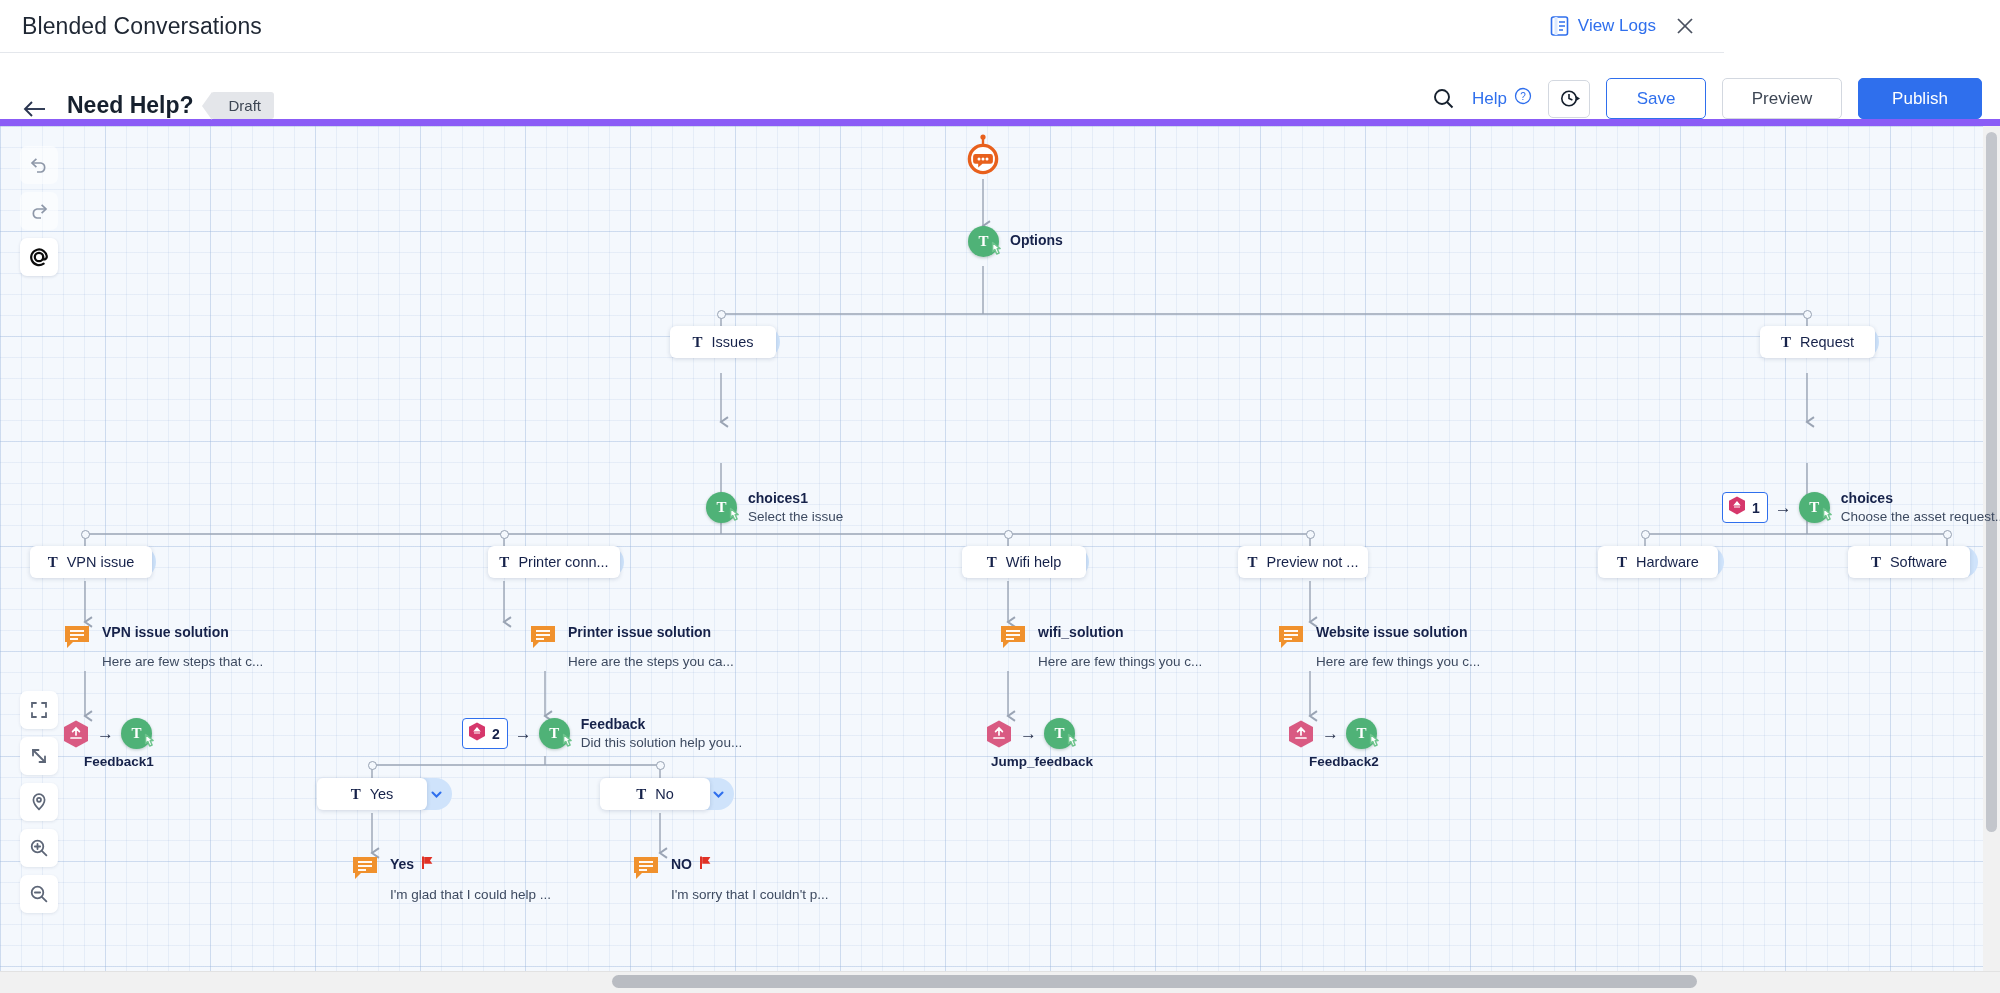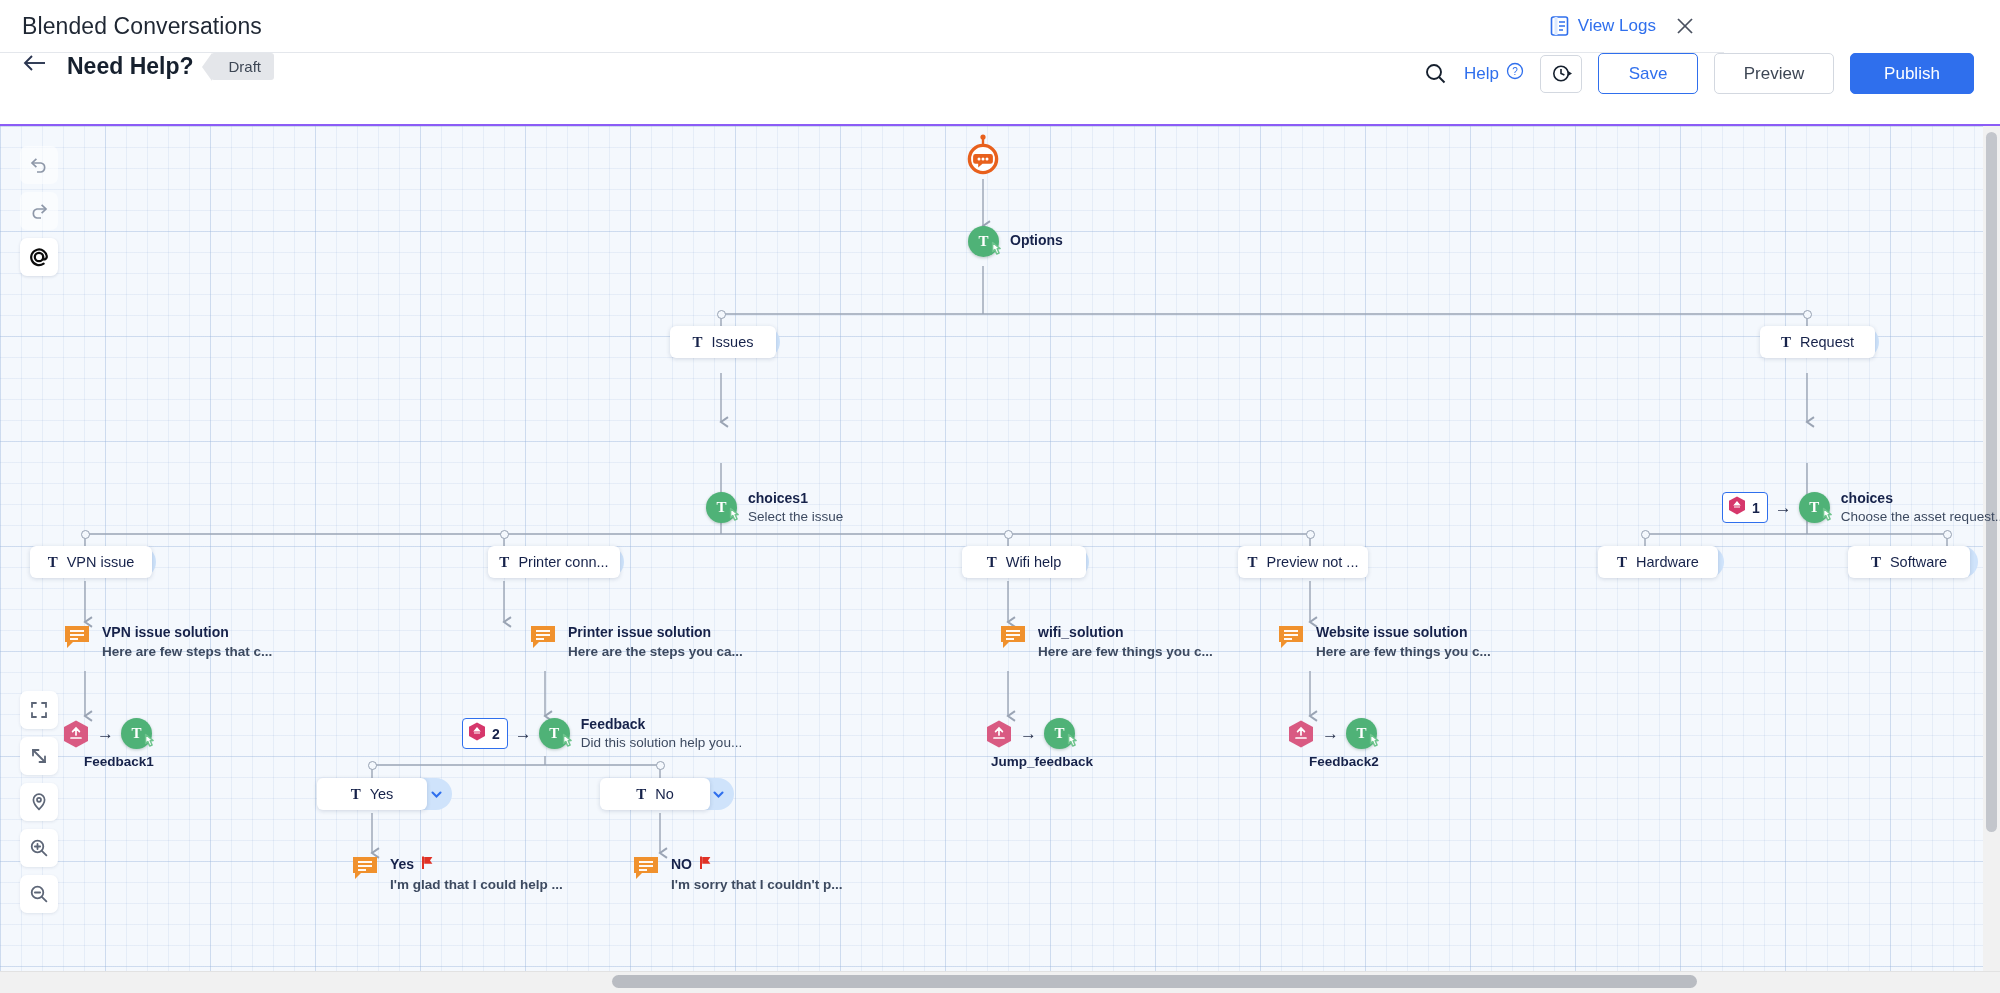--- a/index.html
+++ b/index.html
@@ -33,35 +33,35 @@
 
   
   .top-nub {
     position:absolute; left:1443px; top:0; width:172px; height:6px;
     background:#d9d9d9; border-radius:0 0 3px 3px;
   }
 
   
   .subheader {
     position:absolute; left:0; top:53px; width:2000px; height:73px;
-    background:#fff; border-bottom:2px solid #8b5cf6;
-    display:flex; align-items:flex-start;
+    background:#fff; border-bottom:7px solid #8b5cf6;
+    display:flex; align-items:flex-end;
   }
   .back-arrow { margin-left:22px; cursor:pointer; display:flex; align-items:center; }
   .flow-name { margin-left:19px; font-size:23px; font-weight:bold; color:#16202e; }
   .draft-badge {
     margin-left:17px; position:relative; background:#e4e6ea; color:#3d4654;
     font-size:15px; padding:5px 13px 5px 18px; border-radius:3px;
   }
   .draft-badge:before{
     content:""; position:absolute; left:-9px; top:0; width:0; height:0;
     border-top:14px solid transparent; border-bottom:14px solid transparent;
     border-right:10px solid #e4e6ea;
   }
-  .sub-right { margin-left:auto; display:flex; align-items:center; gap:16px; padding-right:26px; }
+  .sub-right { margin-left:auto; display:flex; align-items:center; gap:16px; padding-right:18px; }
   .icon-btn { cursor:pointer; display:flex; align-items:center; justify-content:center; }
   .help-link { display:flex; align-items:center; gap:7px; color:#2f6fed; font-size:17px; cursor:pointer; }
   .hist-btn {
     width:42px; height:38px; border:1px solid #d3d8e0; border-radius:5px;
     display:flex; align-items:center; justify-content:center; cursor:pointer; background:#fff;
   }
   .btn {
     height:41px; border-radius:5px; font-size:17px; cursor:pointer;
     display:flex; align-items:center; justify-content:center; background:#fff;
   }
@@ -125,21 +125,21 @@
   .gnode .meta { position:absolute; left:42px; top:-2px; white-space:nowrap; }
   .gnode .meta .ttl { font-size:14px; font-weight:bold; color:#16224a; line-height:17px; }
   .gnode .meta .sub { font-size:13.5px; color:#3d4a60; line-height:17px; margin-top:1px; }
   .gnode .meta.single { top:6px; }
 
   
   .msg { position:absolute; display:flex; align-items:flex-start; z-index:3; }
   .msg .bubble { width:26px; height:26px; position:relative; flex:0 0 auto; }
   .msg .meta { margin-left:12px; white-space:nowrap; }
   .msg .ttl { font-size:14px; font-weight:bold; color:#16224a; line-height:17px; display:flex; align-items:center; gap:7px;text-align:center; }
-  .msg .sub { font-size:13.5px; color:#3d4a60; line-height:17px; margin-top:2px;font-weight:bold; }
+  .msg .sub { font-size:13.5px; color:#3d4a60; line-height:17px; margin-top:12px; }
 
   
   .jump { position:absolute; display:flex; align-items:center; z-index:3; }
   .jump .arrow { font-size:17px; color:#2b3550; margin:0 7px; }
   .hexwrap { width:28px; height:30px; position:relative; }
   .badge-box {
     display:flex; align-items:center; gap:5px; border:1.4px solid #2f6fed;
     border-radius:4px; background:#fff; padding:2px 7px 2px 4px;
   }
   .badge-box .num { font-size:14px; font-weight:bold; color:#16224a; }

